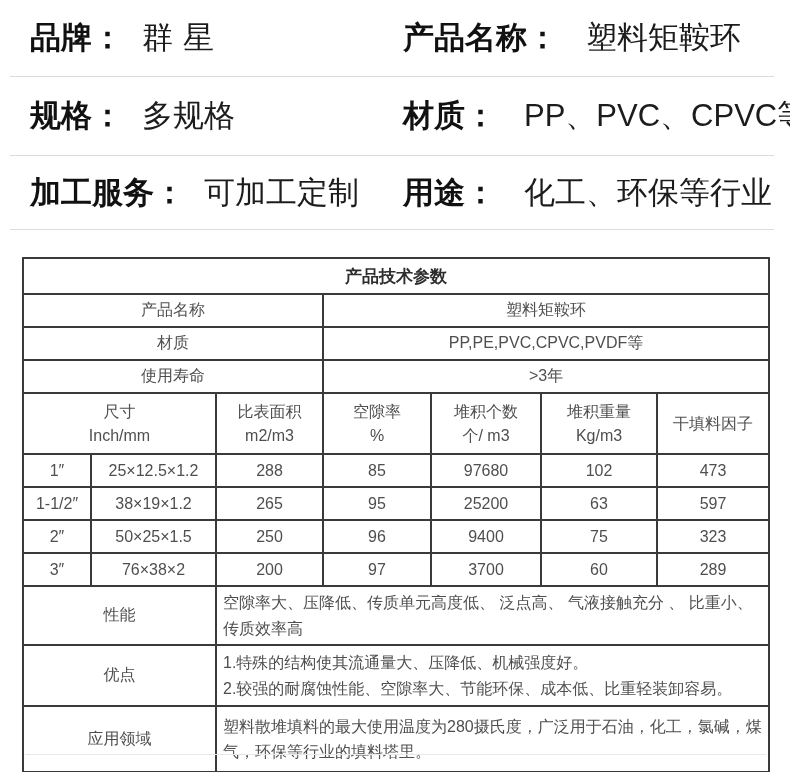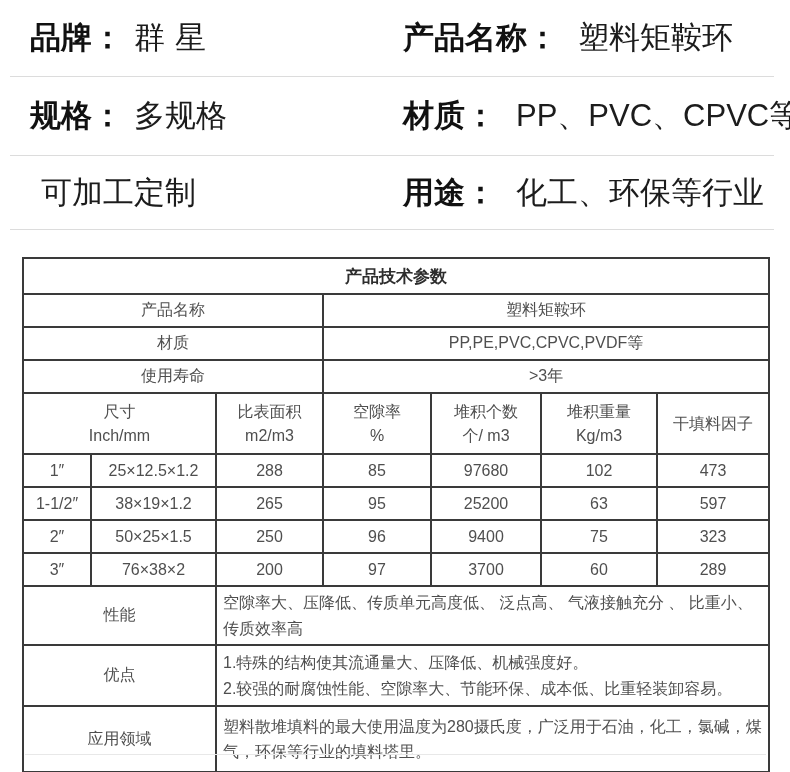--- a/index.html
+++ b/index.html
@@ -10,21 +10,21 @@
   .info-section{position:absolute;left:0;top:0;width:790px;}
   .info-row{display:flex;align-items:center;border-bottom:1px solid #dcdcdc;
             margin:0 16px 0 10px;}
   .info-row.r1{height:76px;}
   .info-row.r2{height:78px;}
   .info-row.r3{height:73px;}
   .info-cell{display:flex;align-items:center;white-space:nowrap;}
   .info-cell.left{flex:0 0 393px;padding-left:20px;box-sizing:border-box;}
   .info-cell.right{flex:1;gap:9px;}
   .info-label{font-weight:bold;color:#111111;font-size:31px;}
-  .info-value{color:#1c1c1c;font-size:31px;margin-left:11px;}
+  .info-value{color:#1c1c1c;font-size:31px;margin-left:19px;}
   .info-value.spaced{letter-spacing:10px;}
 
   
   .spec-table{position:absolute;left:22px;top:257px;width:746px;
               border-collapse:collapse;table-layout:fixed;
               font-size:16px;color:#4f4f4f;}
   .spec-table td{border:2px solid #3a3a3a;text-align:center;vertical-align:middle;
                  padding:1px 2px;overflow:hidden;}
   td.tbl-title{height:32px;font-weight:bold;font-size:17px;color:#2d2d2d;}
   td.info-r{height:29px;}
@@ -64,20 +64,21 @@
         <span class="info-value">多规格</span>
       </div>
       <div class="info-cell right">
         <span class="info-label">材质：</span>
         <span class="info-value">PP、PVC、CPVC等</span>
       </div>
     </div>
 
     <div class="info-row r3">
       <div class="info-cell left">
+        <span class="info-label">加工服务：</span>
         <span class="info-value">可加工定制</span>
       </div>
       <div class="info-cell right">
         <span class="info-label">用途：</span>
         <span class="info-value">化工、环保等行业</span>
       </div>
     </div>
 
   </div>
 

